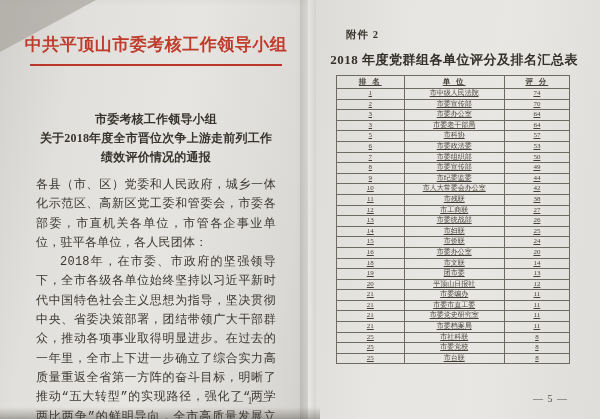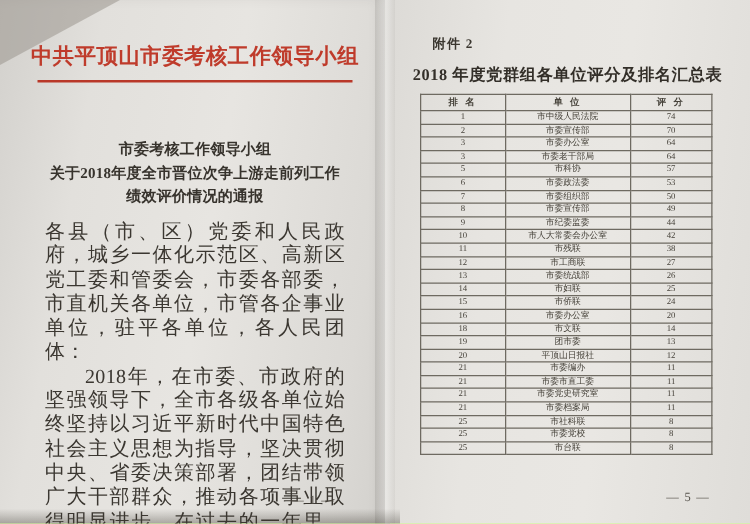--- a/index.html
+++ b/index.html
@@ -1,18 +1,18 @@
 <!DOCTYPE html>
 <html><head>
 <meta charset="utf-8">
 <style>
   html,body{margin:0;padding:0;}
   .photo{
     position:relative;width:600px;height:419px;overflow:hidden;
-    background:#bef264;
+    background:#b91c1c;
     font-family:"Liberation Serif", serif;
   }
   .page{position:absolute;top:0;height:419px;}
   .page-left{
     left:0;width:312px;
     background:linear-gradient(100deg,#d3d1cd 0%,#e2e0dc 22%,#e7e5e1 52%,#dbd9d5 86%,#d2d0cc 100%);
     box-shadow:inset -10px 0 14px -8px rgba(60,56,50,.25);
   }
   .page-right{
     left:308px;width:292px;
@@ -38,42 +38,44 @@
   
   .org-header{
     margin-top:33px;text-align:center;white-space:nowrap;
     font-size:17px;font-weight:bold;letter-spacing:.5px;color:#bf3b2b;
   }
   .red-rule{width:252px;height:2px;margin:8px auto 0;background:#b93829;}
   .doc-title{margin-top:44px;text-align:center;color:#37332d;font-weight:bold;}
   .doc-title div{font-size:12px;line-height:19px;white-space:nowrap;letter-spacing:.2px;}
   .body-text{margin:9px 36px 0;color:#3b3731;}
   .body-text p{
-    margin:0;font-size:16px;line-height:19.3px;letter-spacing:.25px;
+    margin:0;font-size:12px;line-height:19.3px;letter-spacing:.25px;
     text-align:justify;
+    font-family:Liberation Mono, monospace;
   }
   .body-text p.para{text-indent:2em;}
   .page-num-left{
     position:absolute;bottom:13px;right:44px;
     font-size:10px;letter-spacing:1px;color:#55514a;
   }
 
   
   .attachment{
     position:absolute;top:28px;left:38px;
     font-size:10.5px;font-weight:bold;color:#3a362f;letter-spacing:1px;
   }
   .table-title{
     position:absolute;top:51px;left:0;width:100%;text-align:center;
     font-size:13px;font-weight:bold;letter-spacing:.5px;color:#332f29;white-space:nowrap;
   }
   .rank-table{
     position:absolute;top:75px;left:28px;width:234px;
     border-collapse:collapse;table-layout:fixed;
     color:#46423a;
+    text-decoration:underline;
   }
   .rank-table th,.rank-table td{
     border:1px solid #6e6a61;
     padding:0;height:9.6px;line-height:9.6px;
     text-align:center;vertical-align:middle;
     font-size:7px;overflow:hidden;white-space:nowrap;
   }
   .rank-table th{font-size:7.5px;font-weight:bold;height:12px;line-height:12px;letter-spacing:2px;}
   .page-num-right{
     position:absolute;bottom:15px;right:32px;

